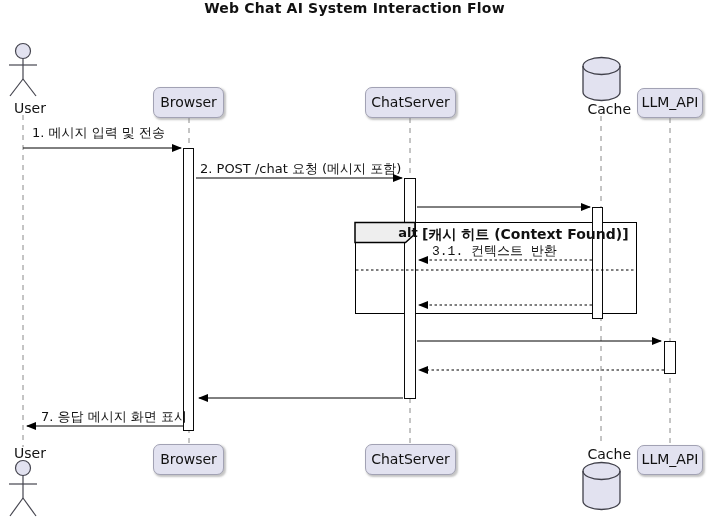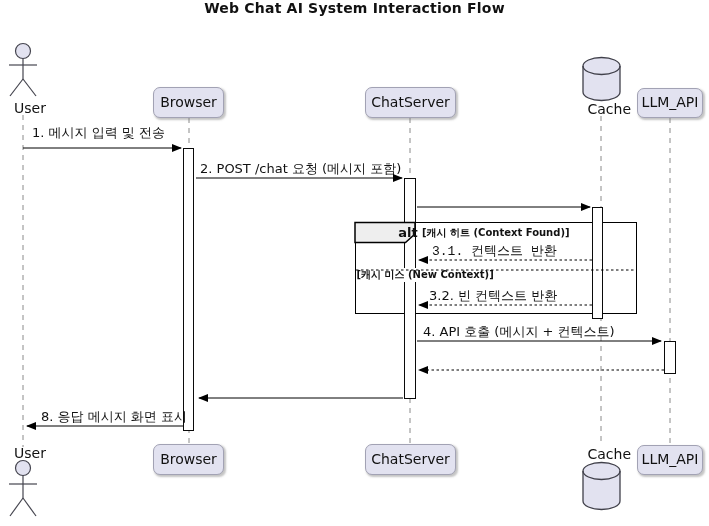--- a/index.html
+++ b/index.html
@@ -9,21 +9,21 @@
   svg.layer{position:absolute;left:0;top:0;pointer-events:none;}
   .z0{z-index:0}.z1{z-index:1}.z2{z-index:2}.z3{z-index:3}.z4{z-index:4}.z5{z-index:5}
   .title{left:0;top:13;width:709px;text-align:center;font-size:14px;font-weight:bold;letter-spacing:.2px;}
   .pbox{background:#E2E2F0;border:1px solid #A2A2B4;border-radius:7px;text-align:center;
         font-size:14px;line-height:28px;box-sizing:border-box;
         box-shadow:1.5px 1.5px 2px rgba(125,125,125,.45);}
   .plabel{font-size:14px;text-align:right;white-space:nowrap;}
   .msg{font-size:13px;white-space:nowrap;}
   .act{background:#ffffff;border:1px solid #0a0a0a;box-sizing:content-box;}
   .frame{border:1.6px solid #000;box-sizing:border-box;}
-  .cond{font-size:10px;font-weight:bold;white-space:nowrap;}
+  .cond{font-size:14px;font-weight:bold;white-space:nowrap;}
   .cond-miss{background:#ffffff;padding:0 3px 0 0;}
   .altop{font-size:13px;font-weight:bold;text-align:center;}
 </style>
 </head>
 <body>
 
 <div class="canvas">
 
   <svg class="layer z0" width="709" height="526">
     <g stroke="#8A8A8A" stroke-width="1" stroke-dasharray="5,5">
@@ -62,42 +62,39 @@
   <div class="abs act z2" style="left:183px;top:148px;width:9px;height:281px;"></div>
   <div class="abs act z2" style="left:404px;top:178px;width:10px;height:219px;"></div>
   <div class="abs act z2" style="left:592px;top:207px;width:9px;height:110px;"></div>
   <div class="abs act z2" style="left:664px;top:341px;width:10px;height:31px;"></div>
 
   <svg class="layer z3" style="left:354px;top:221px;" width="64" height="24">
     <path d="M1,1.5 H61 V13 L51.5,21.5 H1 Z" fill="#EEEEEE" stroke="#000" stroke-width="1.5"></path>
   </svg>
   <div class="abs altop z4" style="left:355px;top:225px;width:50px;margin-left:28px;">alt</div>
   <div class="abs cond z4" style="left:422px;top:226px;">[캐시 히트 (Context Found)]</div>
-  <div class="abs cond cond-miss z4" style="left:356.5px;top:268px;">[캐시 미스 (New Context)]</div>
 
   <div class="abs title z4">Web Chat AI System Interaction Flow</div>
 
   <div class="abs plabel z4" style="left:0px;top:100px;width:46px;">User</div>
   <div class="abs pbox z4" style="left:153px;top:87px;width:71px;height:31px;">Browser</div>
   <div class="abs pbox z4" style="left:365px;top:87px;width:91px;height:31px;">ChatServer</div>
   <div class="abs plabel z4" style="left:571px;top:101px;width:60px;">Cache</div>
   <div class="abs pbox z4" style="left:637px;top:88px;width:66px;height:30px;line-height:27px;">LLM_API</div>
 
   <div class="abs plabel z4" style="left:0px;top:445px;width:46px;">User</div>
   <div class="abs pbox z4" style="left:153px;top:444px;width:71px;height:31px;">Browser</div>
   <div class="abs pbox z4" style="left:365px;top:444px;width:91px;height:31px;">ChatServer</div>
   <div class="abs plabel z4" style="left:571px;top:446px;width:60px;">Cache</div>
   <div class="abs pbox z4" style="left:637px;top:445px;width:66px;height:30px;line-height:27px;">LLM_API</div>
 
   <div class="abs msg z4" style="left:32px;top:124px;text-align:right;">1. 메시지 입력 및 전송</div>
   <div class="abs msg z4" style="left:200px;top:160px;">2. POST /chat 요청 (메시지 포함)</div>
   <div class="abs msg z4" style="left:432px;top:242px;font-family:Liberation Mono, monospace;">3.1. 컨텍스트 반환</div>
-  <div class="abs msg z4" style="left:429px;top:287px;">3.2. 빈 컨텍스트 반환</div>
-  <div class="abs msg z4" style="left:423px;top:323px;">4. API 호출 (메시지 + 컨텍스트)</div>
-  <div class="abs msg z4" style="left:41px;top:408px;">8. 응답 메시지 화면 표시</div>
+  <div class="abs msg z4" style="left:41px;top:408px;">7. 응답 메시지 화면 표시</div>
 
   <svg class="layer z5" width="709" height="526">
     <defs>
       <marker id="ah" markerWidth="11" markerHeight="9" refX="9" refY="4" orient="auto" markerUnits="userSpaceOnUse">
         <path d="M0,0 L10,4 L0,8 Z" fill="#000"></path>
       </marker>
     </defs>
     <g stroke="#000" stroke-width="1">
       <line x1="23" y1="148" x2="181" y2="148" marker-end="url(#ah)"></line>
       <line x1="196" y1="178" x2="402" y2="178" marker-end="url(#ah)"></line>

